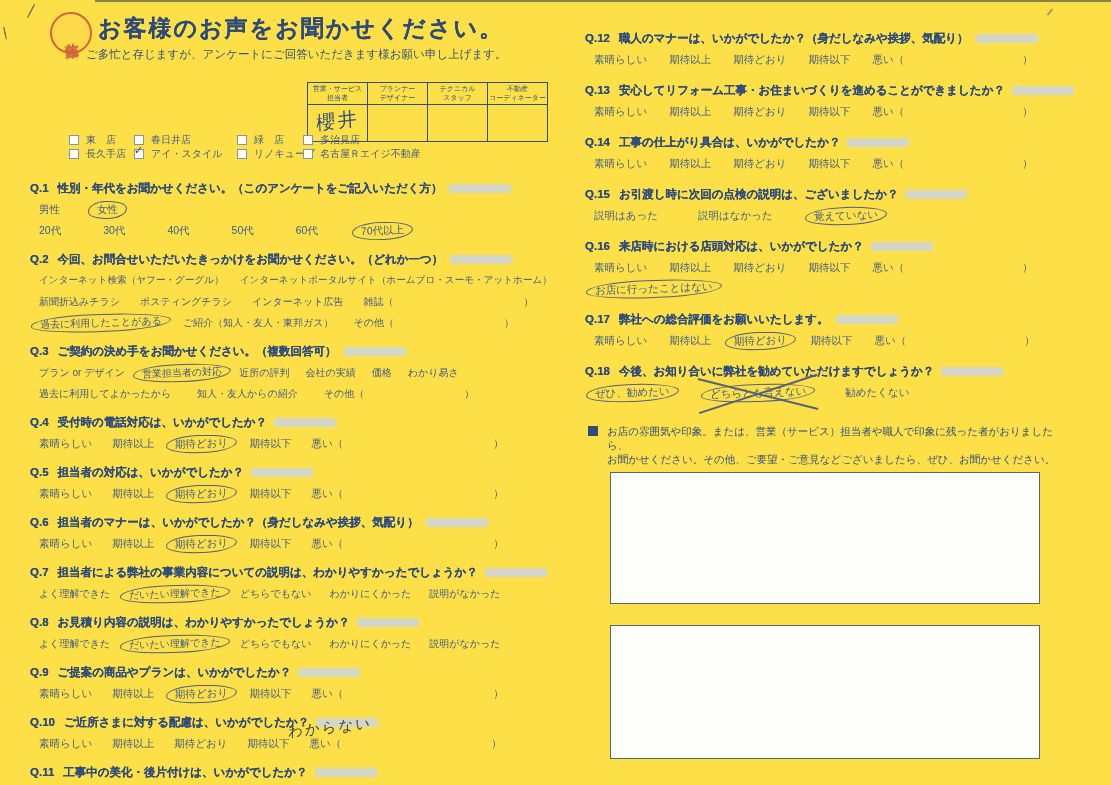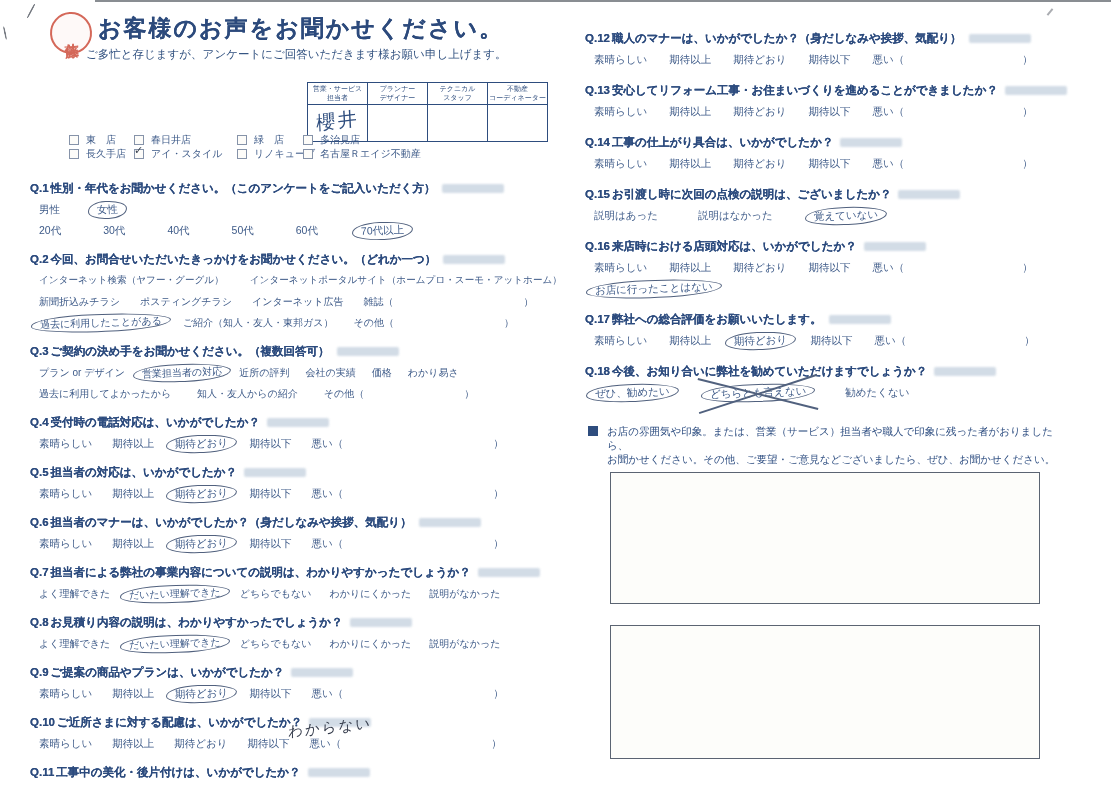--- a/index.html
+++ b/index.html
@@ -1,18 +1,18 @@
 <!DOCTYPE html>
 <html><head>
 <meta charset="utf-8">
 <style>
   html,body{margin:0;padding:0;background:#e8e8e6;}
   .page{
     position:relative;width:1111px;height:785px;margin:0 auto;
-    background:#ffffff;overflow:hidden;
+    background:#fde047;overflow:hidden;
     font-family:"Liberation Sans","DejaVu Sans",sans-serif;
     color:#2c4b7e;
   }
   
   .scan-line{position:absolute;top:0;left:95px;width:1016px;height:2px;background:#4a5058;opacity:.65;}
   .pen-mark{position:absolute;background:none;border-left:2px solid #555a63;opacity:.8;}
   .pen-mark.m1{top:3px;left:30px;height:16px;transform:rotate(28deg);border-radius:40%;}
   .pen-mark.m2{top:26px;left:4px;height:14px;transform:rotate(-12deg);border-radius:50%;}
   .pen-mark.m3{top:8px;right:60px;height:8px;transform:rotate(40deg);opacity:.5;}
   
@@ -44,21 +44,21 @@
   .store-item.c0{width:65px;}.store-item.c1{width:103px;}.store-item.c2{width:66px;}
   .cbx{position:relative;width:8px;height:8px;border:1px solid #8693a9;margin-right:7px;flex:none;background:#fdfcf9;}
   .cbx .tick{position:absolute;left:-1px;top:-6px;font-size:11px;color:#3a4250;font-weight:bold;}
   
   .col{position:absolute;}
   .col-left{left:30px;top:180px;width:540px;}
   .col-right{left:585px;top:30px;width:486px;}
   .q{position:relative;margin-bottom:13px;}
   .col-right .q{margin-bottom:15px;}
   .q-head{font-size:11.5px;font-weight:bold;color:#2c4b7e;white-space:nowrap;line-height:16px;text-shadow:0 0 .4px #2c4b7e;}
-  .q-id{margin-right:2px;}
+  .q-id{margin-right:9px;}
   .smudge{display:inline-block;width:62px;height:9px;background:#cbd6e2;border-radius:2px;margin-left:7px;vertical-align:-1px;filter:blur(1px);opacity:.85;}
   .q-row{position:relative;display:flex;align-items:center;margin-top:6px;padding-left:9px;font-size:10.5px;color:#3d5a88;white-space:nowrap;height:15px;}
   .opt{margin-right:var(--gap,18px);}
   .blank-run{display:inline-block;height:1px;}
   .circled,.crossed{
     position:relative;border:1.4px solid #51617e;padding:1px 8px;margin-left:-8px;
     margin-right:calc(var(--gap,18px) - 8px);
     border-radius:48% 52% 50% 50% / 58% 46% 60% 44%;transform:rotate(-2deg);
   }
   .crossed::before,.crossed::after{content:"";position:absolute;left:-5%;top:48%;width:110%;height:1.5px;background:#51617e;}
@@ -171,21 +171,21 @@
           <span class="opt">20代</span>
           <span class="opt">30代</span>
           <span class="opt">40代</span>
           <span class="opt">50代</span>
           <span class="opt">60代</span>
           <span class="opt circled">70代以上</span>
         </div>
       </div>
       <div class="q">
         <div class="q-head"><span class="q-id">Q.2</span><span class="q-text">今回、お問合せいただいたきっかけをお聞かせください。（どれか一つ）</span><span class="smudge"></span></div>
-        <div class="q-row" style="--gap: 16px; font-size: 9.6px; gap: 10px;">
+        <div class="q-row" style="--gap: 16px; font-size: 9.6px;">
           <span class="opt">インターネット検索（ヤフー・グーグル）</span>
           <span class="opt">インターネットポータルサイト（ホームプロ・スーモ・アットホーム）</span>
         </div>
         <div class="q-row" style="--gap: 20px; font-size: 10px;">
           <span class="opt">新聞折込みチラシ</span>
           <span class="opt">ポスティングチラシ</span>
           <span class="opt">インターネット広告</span>
           <span class="opt">雑誌（<span class="blank-run" style="width: 130px;"></span>）</span>
         </div>
         <div class="q-row" style="--gap: 20px; font-size: 10px;">

